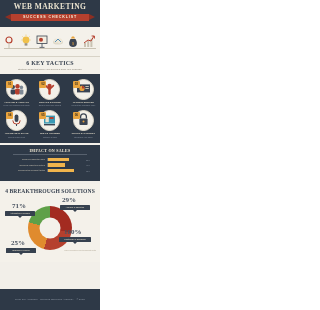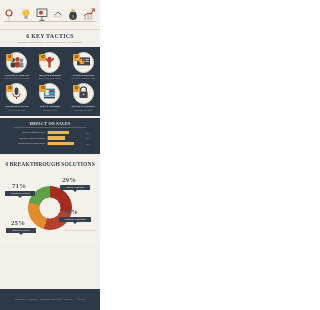--- a/index.html
+++ b/index.html
@@ -57,21 +57,21 @@
   .bar-track{border-left:.5px solid #5b6470;}
   .bar-fill{height:3.4px;background:#f0b44c;}
   .bar-pct{width:9px;font-size:2px;color:#7e8794;padding-left:1.5px;}
   .zigbar{height:3px;background:#f2efe9;
     -webkit-mask-image:repeating-linear-gradient(90deg,#000 0 2px,transparent 2px 4px);}
 
   
   .sol{position:relative;background:#f4f1ea;padding:4px 0 2px;overflow:hidden;}
   .sol-title{text-align:center;font-family:"Liberation Serif",serif;font-weight:bold;
     font-size:5.6px;color:#3a4452;letter-spacing:.1px;}
-  .donut-wrap{position:relative;height:62px;margin-top:11px;}
+  .donut-wrap{position:relative;height:62px;margin-top:4px;}
   .donut{position:absolute;left:50%;top:8px;transform:translateX(-50%);
     width:44px;height:44px;border-radius:50%;}
   .donut-hole{position:absolute;left:50%;top:50%;transform:translate(-50%,-50%);
     width:21px;height:21px;border-radius:50%;background:#f4f1ea;}
   .pct{position:absolute;font-family:"Liberation Serif",serif;font-weight:bold;
     font-size:7px;color:#4a5462;}
   .tag{position:absolute;background:#36414f;color:#e7e0cd;font-size:2.1px;
     padding:1.5px 2px;line-height:2.6px;text-align:center;border-radius:.5px;}
   .tag:after{content:"";position:absolute;left:50%;bottom:-2px;margin-left:-2px;
     border-left:2px solid transparent;border-right:2px solid transparent;
@@ -80,20 +80,27 @@
 
   
   .footer{position:absolute;left:0;right:0;bottom:0;height:21px;background:#2e3947;}
   .foot-txt{text-align:center;font-size:2.3px;color:#97a0ad;line-height:21px;letter-spacing:.2px;}
 </style>
 </head>
 <body>
 
 <div id="page">
 
+  <div class="header">
+    <div class="hdr-title">WEB MARKETING</div>
+    <div class="rib-end-l"></div>
+    <div class="rib-end-r"></div>
+    <div class="ribbon"></div>
+    <div class="ribbon-txt">SUCCESS CHECKLIST</div>
+  </div>
 
   <div class="iconstrip">
     <div class="strip-line"></div>
     <div class="icon-row">
       <div class="ico">
         <svg width="12" height="15" viewBox="0 0 12 15">
           <circle cx="4" cy="6" r="3" fill="none" stroke="#b5402e" stroke-width="1.2"></circle>
           <line x1="4" y1="9" x2="4" y2="14" stroke="#c9c2b2" stroke-width="1"></line>
         </svg>
       </div>
@@ -274,21 +281,21 @@
     <div class="sol-title">4 BREAKTHROUGH SOLUTIONS</div>
 
     <div class="donut-wrap">
       <div class="donut" id="donut" style="background: conic-gradient(rgb(163, 43, 32) 0deg, rgb(163, 43, 32) 103.366deg, rgb(181, 64, 46) 103.366deg, rgb(181, 64, 46) 196.04deg, rgb(224, 139, 46) 196.04deg, rgb(224, 139, 46) 285.149deg, rgb(95, 160, 72) 285.149deg, rgb(95, 160, 72) 360deg);">
         <div class="donut-hole"></div>
       </div>
 
       <div class="pct" style="left:62px;top:-2px;">29%</div>
       <div class="tag" style="left:60px;top:7px;width:26px;">Aligning &amp; Targeting</div>
 
-      <div class="pct" style="left:64px;top:30px;">94%</div>
+      <div class="pct" style="left:64px;top:30px;">100%</div>
       <div class="tag" style="left:59px;top:39px;width:28px;">Positioning &amp; Engaging</div>
 
       <div class="pct" style="left:11px;top:41px;text-align:right;">25%</div>
       <div class="tag" style="left:6px;top:50px;width:26px;">Branding &amp; Pricing</div>
 
       <div class="pct" style="left:12px;top:4px;">71%</div>
       <div class="tag" style="left:5px;top:13px;width:26px;">Automating &amp; Scaling</div>
 
       <div class="credit">Sales Consulting Client Diagnostic Data</div>
     </div>

